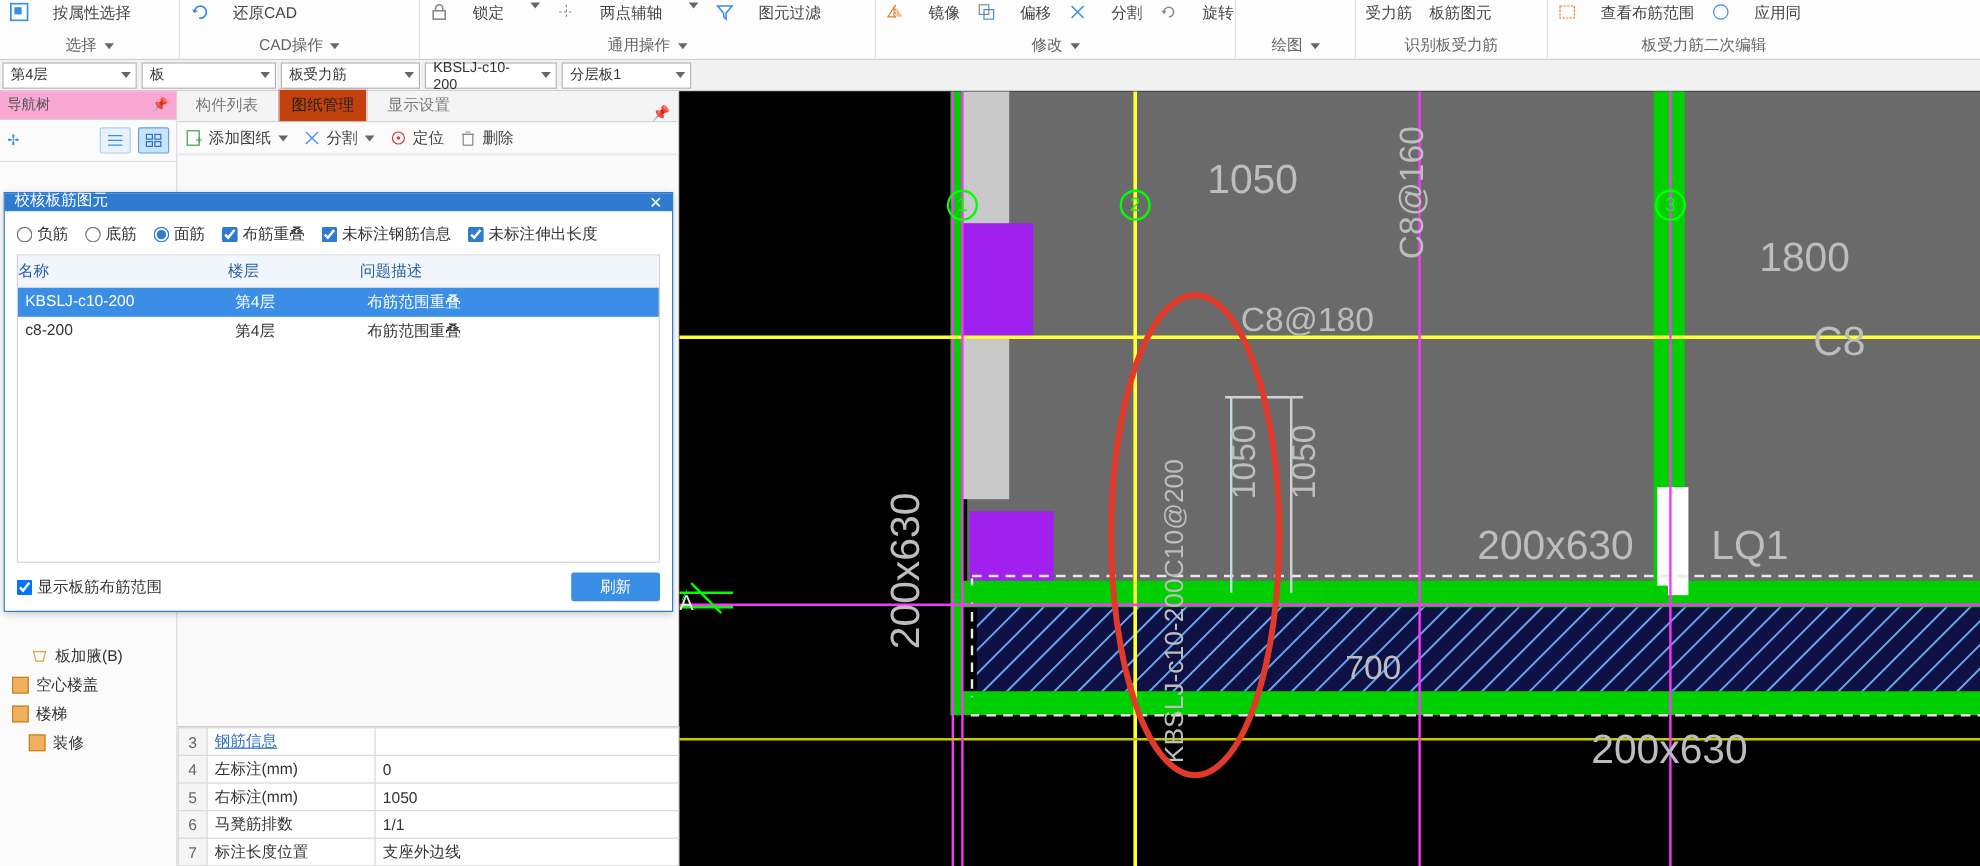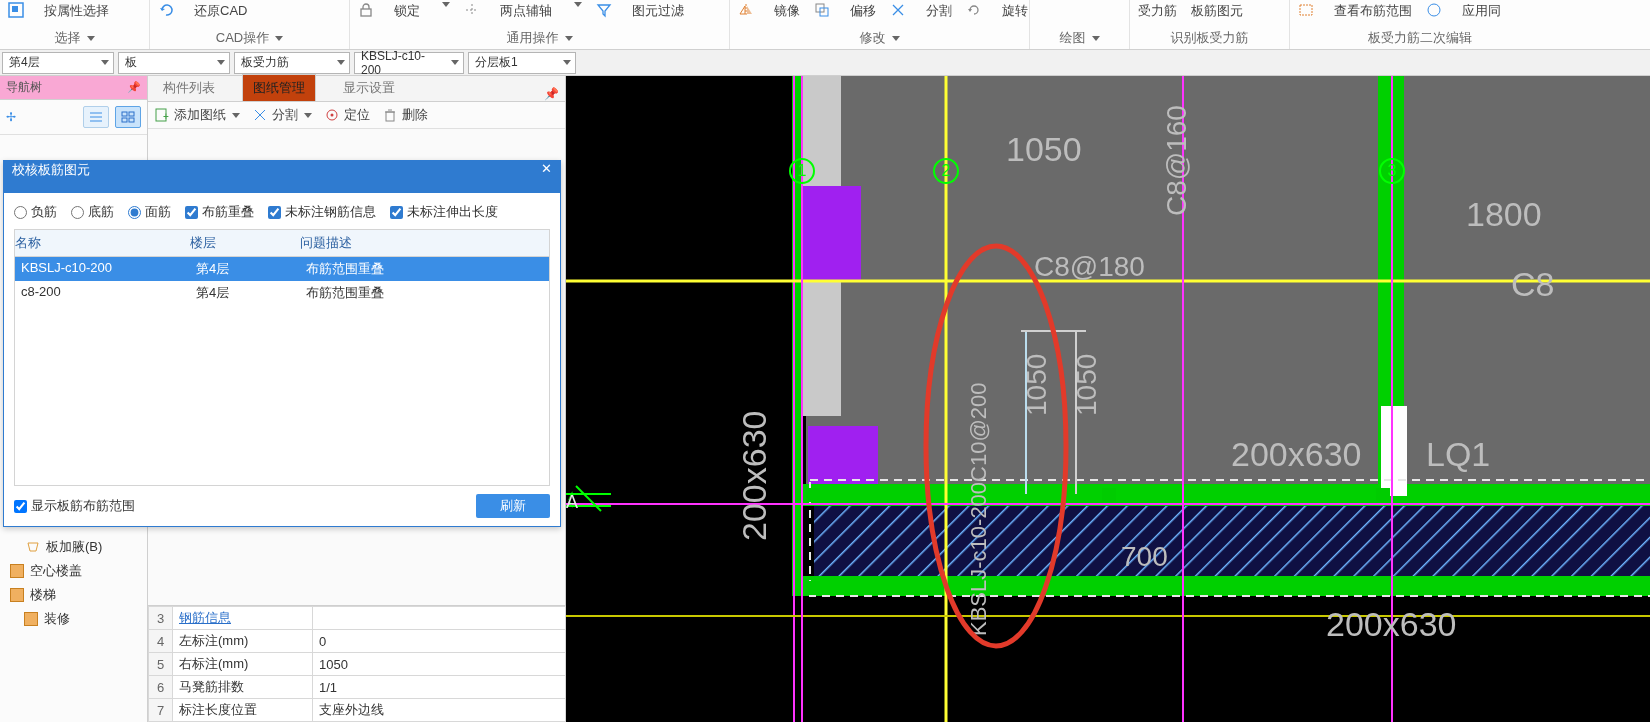--- a/index.html
+++ b/index.html
@@ -39,30 +39,30 @@
   .nav-head { display:flex; align-items:center; height:24px; background:#f9a8d4; border-bottom:1px solid #d0d0d0; padding:0 6px; justify-content:space-between;}
   .nav-head span { color:#555; }
   .pin { color:#888; font-size:11px; }
   .nav-icons { display:flex; gap:6px; padding:6px 6px; align-items:center;}
   .nav-icons .sq { width:26px; height:22px; border:1px solid #b0cfea; background:#e7f2fc; border-radius:2px; display:flex; align-items:center; justify-content:center;}
   .nav-icons .sq.sel { background:#c9e3fb; border-color:#5ea4e6;}
   .nav-below { flex:1; border-top:1px solid #e0e0e0;}
   .nav-item { display:flex; align-items:center; gap:6px; padding:3px 10px 3px 26px; color:#333; font-size:13px;}
   .nav-item .cube { width:14px; height:14px; background:#f0b060; border:1px solid #c88020;}
   .mid-col { width: 418px; border-right:1px solid #cfcfcf; display:flex; flex-direction:column; background:#fafafa; position:relative;}
-  .tabs { height:26px; display:flex; align-items:flex-end; border-bottom:1px solid #cfcfcf; background:#f4f4f4; padding-left:4px; gap:16px;}
+  .tabs { height:26px; display:flex; align-items:flex-end; border-bottom:1px solid #cfcfcf; background:#f4f4f4; padding-left:4px; gap:6px;}
   .tabs .tabpin { margin-left:auto; color:#888; padding:0 6px;}
   .tab { padding:4px 10px; color:#777; border:1px solid transparent; border-bottom:none; font-size:13px;}
   .tab.active { background:#c2410c; border-color:#cfcfcf; color:#222; font-weight:500;}
   .toolbar2 { display:flex; align-items:center; gap:12px; padding:4px 6px; border-bottom:1px solid #e0e0e0; background:#fbfbfb;}
   .toolbar2 .tb { display:flex; align-items:center; gap:4px; color:#444; font-size:13px;}
 
   
   .dialog { position:absolute; top:160px; left:3px; width:558px; background:#fff; border:1px solid #2f7bd0; box-shadow:0 2px 6px rgba(0,0,0,.2); z-index:20;}
-  .dlg-title { background:#2f7bd0; color:#fff; height:32px; display:flex; align-items:flex-start; padding:0 8px; font-size:13px; justify-content:space-between;}
+  .dlg-title { background:#2f7bd0; color:#fff; height:15px; display:flex; align-items:flex-end; padding:0 8px; font-size:13px; justify-content:space-between;}
   .dlg-title .x { cursor:pointer; }
   .dlg-body { padding:10px 10px 8px 10px;}
   .opts { display:flex; gap:14px; align-items:flex-start; font-size:13px; flex-wrap:nowrap; margin-bottom:8px;}
   .opts label { display:flex; align-items:center; gap:4px; cursor:pointer;}
   .opts input { accent-color:#2f7bd0;}
   .tbl { border:1px solid #d4d4d4; }
   .tbl-head { display:flex; background:#f0f6fc; color:#2a5fa0; font-size:13px; border-bottom:1px solid #d4d4d4;}
   .tbl-head div { padding:4px 0; text-align:left;}
   .col-a { width: 175px;} .col-b { width:110px;} .col-c{ flex:1;}
   .tbl-row { display:flex; font-size:13px;}

